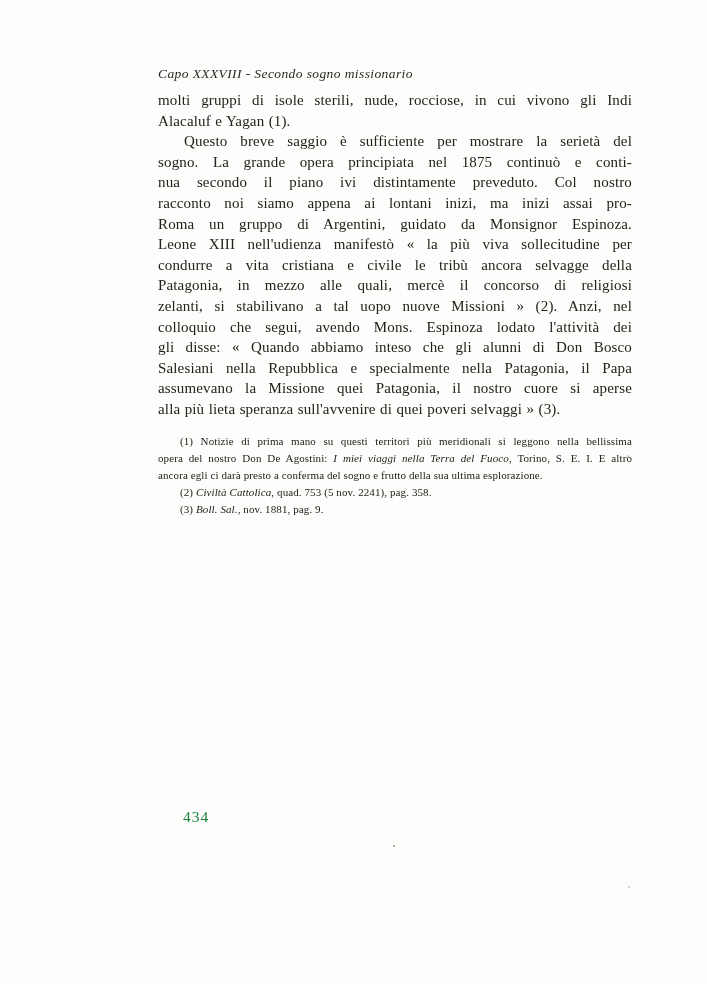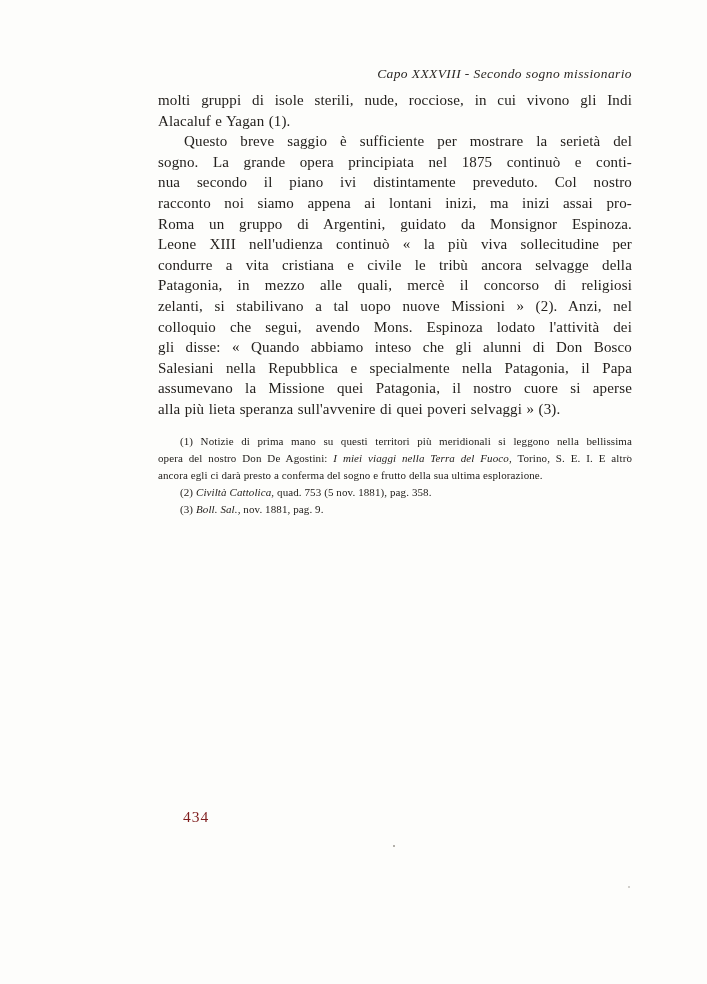--- a/index.html
+++ b/index.html
@@ -14,21 +14,21 @@
     background: #fdfdfb;
     color: #24211e;
     font-family: "Liberation Serif", serif;
     overflow: hidden;
   }
   .running-head {
     position: absolute;
     top: 66px;
     left: 158px;
     width: 474px;
-    text-align: right;
+    text-align: left;
     font-style: italic;
     font-size: 13.5px;
     letter-spacing: 0.4px;
     color: #2a2724;
     white-space: nowrap;
   }
   .text-column {
     position: absolute;
     top: 90px;
     left: 158px;
@@ -69,21 +69,21 @@
   }
   .fline .it {
     font-style: italic;
   }
   .page-number {
     position: absolute;
     top: 808px;
     left: 183px;
     font-size: 15.5px;
     letter-spacing: 1px;
-    color: #7f1d1d;
+    color: #15803d;
   }
   .speck {
     position: absolute;
     border-radius: 50%;
     background: #9a968f;
   }
 </style>
 </head>
 <body>
 
@@ -97,36 +97,36 @@
       <div class="bline">molti gruppi di isole sterili, nude, rocciose, in cui vivono gli Indi</div>
       <div class="bline endline">Alacaluf e Yagan (1).</div>
     </div>
 
     <div>
       <div class="bline indent">Questo breve saggio è sufficiente per mostrare la serietà del</div>
       <div class="bline">sogno. La grande opera principiata nel 1875 continuò e conti-</div>
       <div class="bline">nua secondo il piano ivi distintamente preveduto. Col nostro</div>
       <div class="bline">racconto noi siamo appena ai lontani inizi, ma inizi assai pro-</div>
       <div class="bline">Roma un gruppo di Argentini, guidato da Monsignor Espinoza.</div>
-      <div class="bline">Leone XIII nell'udienza continuò « la più viva sollecitudine per</div>
+      <div class="bline">Leone XIII nell'udienza manifestò « la più viva sollecitudine per</div>
       <div class="bline">condurre a vita cristiana e civile le tribù ancora selvagge della</div>
       <div class="bline">Patagonia, in mezzo alle quali, mercè il concorso di religiosi</div>
       <div class="bline">zelanti, si stabilivano a tal uopo nuove Missioni » (2). Anzi, nel</div>
       <div class="bline">colloquio che segui, avendo Mons. Espinoza lodato l'attività dei</div>
       <div class="bline">gli disse: « Quando abbiamo inteso che gli alunni di Don Bosco</div>
       <div class="bline">Salesiani nella Repubblica e specialmente nella Patagonia, il Papa</div>
       <div class="bline">assumevano la Missione quei Patagonia, il nostro cuore si aperse</div>
       <div class="bline endline">alla più lieta speranza sull'avvenire di quei poveri selvaggi » (3).</div>
     </div>
 
     <div class="footnotes">
       <div class="fline indent"><span>(1) Notizie di prima mano su questi territori più meridionali si leggono nella bellissima</span><span class="it"></span><span></span></div>
       <div class="fline"><span>opera del nostro Don De Agostini: </span><span class="it">I miei viaggi nella Terra del Fuoco</span><span>, Torino, S. E. I. E altro</span></div>
       <div class="fline endline"><span>ancora egli ci darà presto a conferma del sogno e frutto della sua ultima esplorazione.</span><span class="it"></span><span></span></div>
-      <div class="fline endline indent"><span>(2) </span><span class="it">Civiltà Cattolica</span><span>, quad. 753 (5 nov. 1881), pag. 358.</span></div>
+      <div class="fline endline indent"><span>(2) </span><span class="it">Civiltà Cattolica</span><span>, quad. 753 (5 nov. 2241), pag. 358.</span></div>
       <div class="fline endline indent"><span>(3) </span><span class="it">Boll. Sal.</span><span>, nov. 1881, pag. 9.</span></div>
     </div>
 
   </div>
 
   <div class="page-number">434</div>
 
   <div class="speck" style="left:393px; top:845px; width:2px; height:2px;"></div>
   <div class="speck" style="left:628px; top:886px; width:2px; height:2px; opacity:0.6;"></div>
   <div class="speck" style="left:627px; top:455px; width:2px; height:3px; opacity:0.5;"></div>

